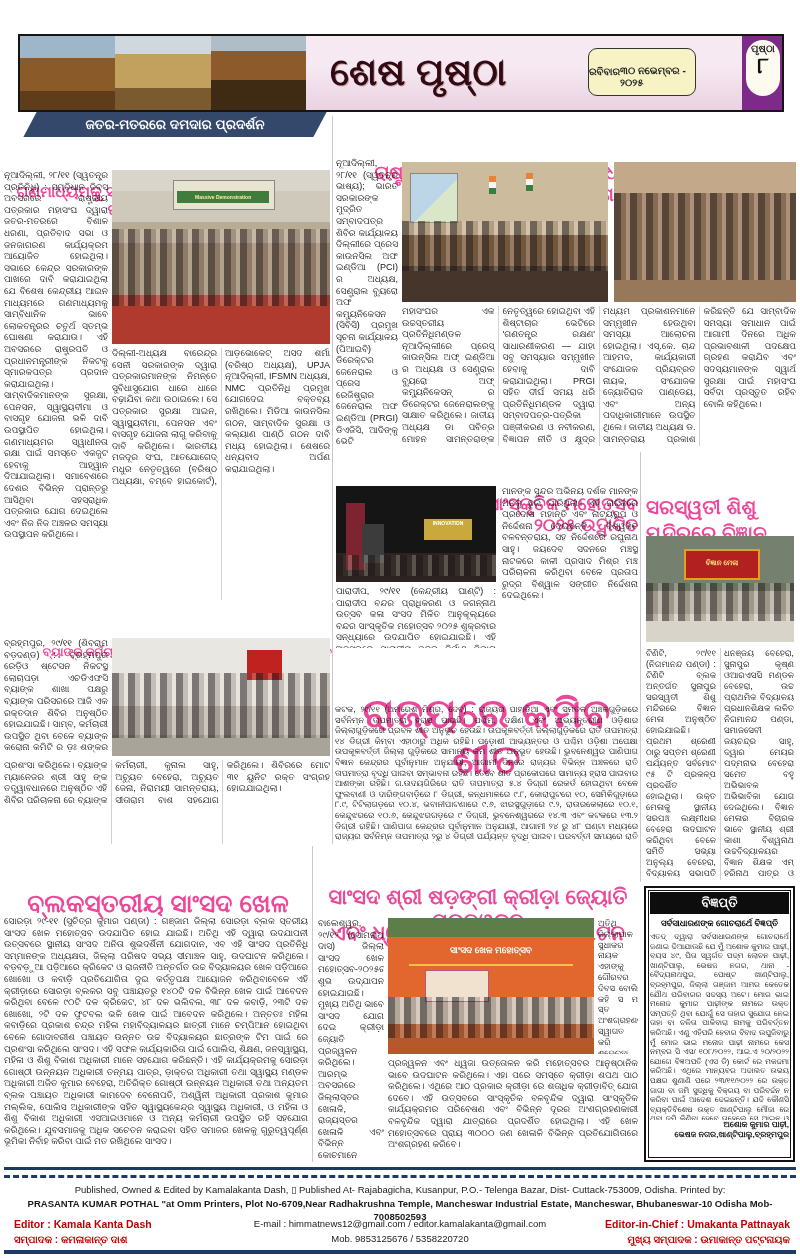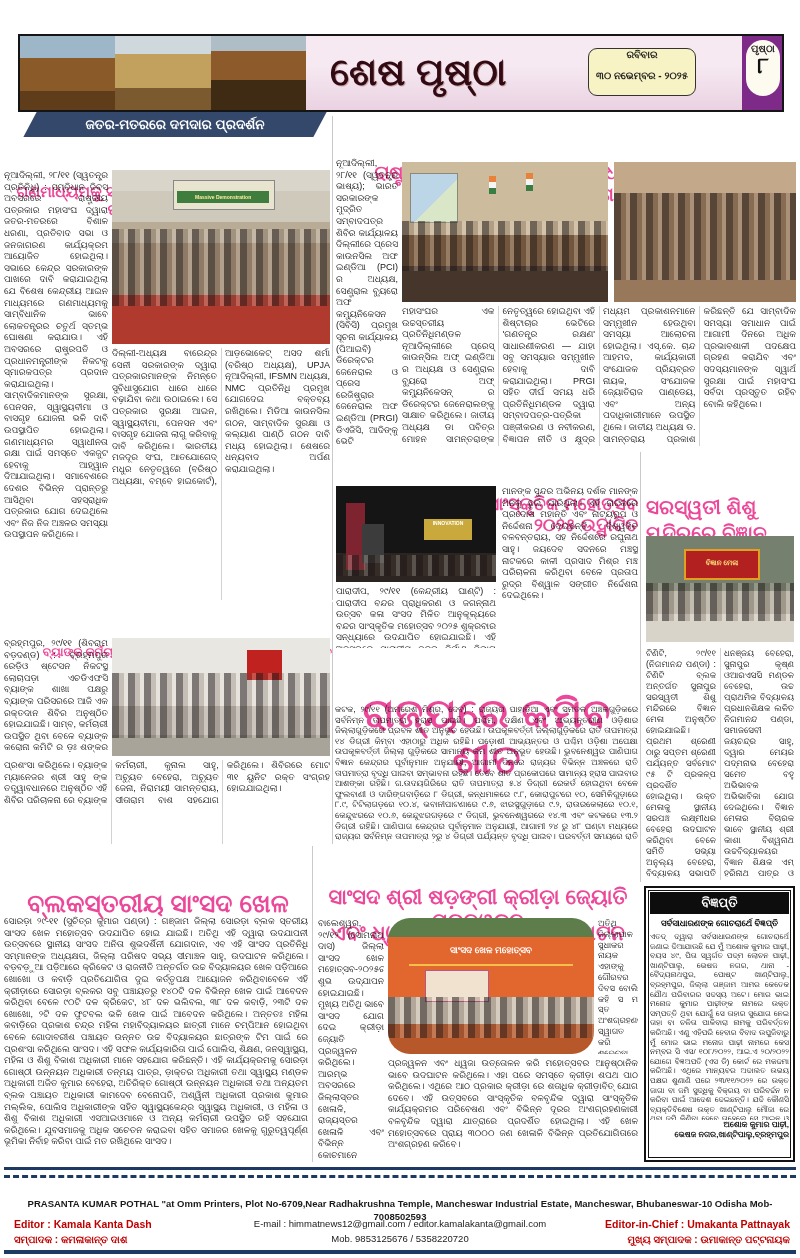--- a/index.html
+++ b/index.html
@@ -18,21 +18,21 @@
   #logo .lt{font-size:25px;font-weight:bold;color:#2a0d12;text-shadow:1px 1px 0 #b9a;}
   #logo .ls{margin-top:2px;background:#c8201a;color:#fff;font-size:5px;font-weight:bold;padding:1px 4px;letter-spacing:.5px;}
   #collage{width:286px;display:flex;}
   #collage div{flex:1;}
   .t1{background:linear-gradient(180deg,#9db6c8 0 30%,#8a5a28 30% 75%,#5f3c1a 75% 100%);}
   .t2{background:linear-gradient(180deg,#cfd8dc 0 25%,#c2a15e 25% 70%,#7c5a30 70% 100%);}
   .t3{background:linear-gradient(180deg,#aebdc6 0 20%,#8d5a2b 20% 60%,#3f2a14 60% 100%);}
   #titlezone{flex:1;background:linear-gradient(180deg,#f6e9f1 0 40%,#ead2e2 100%);position:relative;display:flex;align-items:center;}
   #ptitle{font-size:38px;font-weight:bold;color:#310a14;margin-left:24px;text-shadow:1px 1px 0 #caa;}
   #datebox{position:absolute;right:46px;top:12px;width:106px;height:46px;background:#f7f3c4;border:1px solid #333;
-           border-radius:9px;display:flex;flex-direction:column;align-items:center;justify-content:flex-start;z-index:2;}
+           border-radius:9px;display:flex;align-items:center;justify-content:space-between;z-index:2;}
   #datebox .d1{font-size:10px;font-weight:bold;color:#222;}
   #datebox .d2{font-size:10px;font-weight:bold;color:#222;margin-top:9px;}
   #purple{width:40px;background:#7d2a88;position:relative;}
   #pagebox{position:absolute;right:2px;top:4px;width:34px;height:56px;background:#fdfbef;border-radius:17px;
            display:flex;flex-direction:column;align-items:center;}
   #pagebox .pl{font-size:10px;font-weight:bold;color:#222;margin-top:3px;}
   #pagebox .pn{font-size:22px;font-weight:bold;color:#111;line-height:1;}
   
   #kicker{left:30px;top:112px;width:290px;height:25px;}
   #kicker .bg{position:absolute;inset:0;background:#33486b;transform:skewX(-28deg);}
@@ -138,38 +138,39 @@
 
   <div class="abs head" style="left:336px;top:648px;width:302px;height:52px;font-size:40px;text-align:center;letter-spacing:1px;">ରାଜ୍ୟରେ କମିବ ଶୀତ</div>
   <div class="txt abs" style="left:335px;top:704px;width:303px;height:139px;font-size:8.4px;line-height:10.6px;">କଟକ, ୨୯/୧୧ (ଅମରେଶ ମିଶ୍ର, ଦେବ) : ରାଜ୍ୟର ପାହାଡ଼ିଆ ଏବଂ ସମତଳ ଅଞ୍ଚଳଗୁଡ଼ିକରେ ସର୍ବନିମ୍ନ ତାପମାତ୍ରା ହ୍ରାସ ପାଇଛି। ପଶ୍ଚିମ, ଦକ୍ଷିଣ ଏବଂ ଆଭ୍ୟନ୍ତରୀଣ ଓଡ଼ିଶାର ଜିଲ୍ଲାଗୁଡ଼ିକରେ ପ୍ରବଳ ଶୀତ ଅନୁଭୂତ ହେଉଛି। ଉପକୂଳବର୍ତ୍ତୀ ଜିଲ୍ଲାଗୁଡ଼ିକରେ ରାତି ତାପମାତ୍ରା ୧୪ ଡିଗ୍ରୀ କିମ୍ବା ଏହାଠାରୁ ଅଧିକ ରହିଛି। ପଡ଼ୋଶୀ ଆଭ୍ୟନ୍ତର ଓ ପଶ୍ଚିମ ଓଡ଼ିଶା ଅପେକ୍ଷା ଉପକୂଳବର୍ତ୍ତୀ ଜିଲ୍ଲା ଗୁଡ଼ିକରେ ସାମାନ୍ୟ କମ ଶୀତ ଅନୁଭୂତ ହେଉଛି। ଭୁବନେଶ୍ୱର ପାଣିପାଗ ବିଜ୍ଞାନ କେନ୍ଦ୍ରର ପୂର୍ବାନୁମାନ ଅନୁଯାୟୀ, ଆଗାମୀ ଦିନରେ ରାଜ୍ୟର ବିଭିନ୍ନ ଅଞ୍ଚଳରେ ରାତି ତାପମାତ୍ରା ବୃଦ୍ଧି ପାଇବା ସମ୍ଭାବନା ରହିଛି। ତେବେ ଶୀତ ପ୍ରକୋପରେ ସାମାନ୍ୟ ହ୍ରାସ ପାଇବାର ଆଶଙ୍କା ରହିଛି। ଗ.ଉଦୟଗିରିରେ ରାତି ତାପମାତ୍ରା ୫.୪ ଡିଗ୍ରୀ ରେକର୍ଡ ହୋଇଥିବା ବେଳେ ଫୁଲବାଣୀ ଓ ଦାରିଙ୍ଗବାଡ଼ିରେ ୮ ଡିଗ୍ରୀ, କନ୍ଧମାଳରେ ୯.୮, କୋରାପୁଟରେ ୧୦, ସେମିଳିଗୁଡ଼ାରେ ୮.୯, ଟିଟିଲାଗଡ଼ରେ ୧୦.୪, ଭବାନୀପାଟଣାରେ ୯.୬, ଝାରସୁଗୁଡ଼ାରେ ୯.୨, ରାଉରକେଲାରେ ୧୦.୧, କେନ୍ଦୁଝରରେ ୧୦.୬, କେନ୍ଦୁଝରଗଡ଼ରେ ୯ ଡିଗ୍ରୀ, ଭୁବନେଶ୍ୱରରେ ୧୪.୩ ଏବଂ କଟକରେ ୧୩.୨ ଡିଗ୍ରୀ ରହିଛି। ପାଣିପାଗ କେନ୍ଦ୍ରର ପୂର୍ବାନୁମାନ ଅନୁଯାୟୀ, ଆଗାମୀ ୨୪ ରୁ ୪୮ ଘଣ୍ଟା ମଧ୍ୟରେ ରାଜ୍ୟର ସର୍ବନିମ୍ନ ତାପମାତ୍ରା ୨ରୁ ୪ ଡିଗ୍ରୀ ପର୍ଯ୍ୟନ୍ତ ବୃଦ୍ଧି ପାଇବ। ପରବର୍ତ୍ତୀ ସମୟରେ ରାତି ତାପମାତ୍ରାରେ ବିଶେଷ ପରିବର୍ତ୍ତନ ଆସିବାର ସମ୍ଭାବନା ନାହିଁ। କିନ୍ତୁ ଅଞ୍ଚଳରେ ଶୀତ ପ୍ରକୋପ କମିବ।</div>
 
   <div class="abs head" style="left:8px;top:847px;width:300px;height:30px;font-size:25px;text-align:center;">ବ୍ଲକସ୍ତରୀୟ ସାଂସଦ ଖେଳ</div>
   <div class="txt abs" style="left:4px;top:916px;width:304px;height:246px;">ସୋରଡ଼ା ୨୯-୧୧ (ସୁଚିତ୍ର କୁମାର ପଣ୍ଡା) : ଗଞ୍ଜାମ ଜିଲ୍ଲା ସୋରଡ଼ା ବ୍ଲକ ସ୍ତରୀୟ ସାଂସଦ ଖେଳ ମହୋତ୍ସବ ଉଦଯାପିତ ହୋଇ ଯାଇଛି। ଅତିଥି ଏହି ଦ୍ୱାରା ଉଦଯାପନୀ ଉତ୍ସବରେ ସ୍ଥାନୀୟ ସାଂସଦ ଅନିତା ଶୁଭଦର୍ଶିନୀ ଯୋଗଦାନ, ଏବ ଏହି ସାଂସଦ ପ୍ରତିନିଧି ସମ୍ମାନଙ୍କ ଅଧ୍ୟକ୍ଷତା, ଜିଲ୍ଲା ପରିଷଦ ସଭ୍ୟ ସୀମାଞ୍ଚଳ ସାହୁ, ଉଦଘାଟନ କରିଥିଲେ। ବଡ଼ବଡ଼ୁଆ ପଡ଼ିଆରେ କ୍ରିକେଟ ଓ ରାଜନୀତି ଅନ୍ତର୍ଗତ ଉଚ୍ଚ ବିଦ୍ୟାଳୟର ଖେଳ ପଡ଼ିଆରେ ଖୋଖୋ ଓ କବାଡ଼ି ପ୍ରତିଯୋଗିତା ଦୁଇ କର୍ତ୍ତୃପକ୍ଷ ଆୟୋଜନ କରିଥିବାବେଳେ ଏହି କ୍ରୀଡ଼ାରେ ସୋରଡ଼ା ବ୍ଲକର ସବୁ ପଞ୍ଚାୟତରୁ ୧୪୦ଟି ଦଳ ବିଭିନ୍ନ ଖେଳ ପାଇଁ ଆବେଦନ କରିଥିବା ବେଳେ ୯୦ଟି ଦଳ କ୍ରିକେଟ, ୪୮ ଦଳ ଭଲିବଲ, ୩୮ ଦଳ କବାଡ଼ି, ୨୩ଟି ଦଳ ଖୋଖୋ, ୨ଟି ଦଳ ଫୁଟବଲ ଭଳି ଖେଳ ପାଇଁ ଆବେଦନ କରିଥିଲେ। ଅନ୍ତତଃ ମହିଳା କବାଡ଼ିରେ ପ୍ରକାଶ ଚନ୍ଦ୍ର ମହିଳା ମହାବିଦ୍ୟାଳୟର ଛାତ୍ରୀ ମାନେ ଚମ୍ପିଆନ ହୋଇଥିବା ବେଳେ ଗୋଦାବରୀଶ ପଞ୍ଚାୟତ ଉନ୍ନତ ଉଚ୍ଚ ବିଦ୍ୟାଳୟର ଛାତ୍ରଙ୍କ ଟିମ ପାଇଁ ରେ ପ୍ରଶଂସା କରିଥିଲେ ସାଂସଦ। ଏହି ସଫଳ କାର୍ଯ୍ୟକାରିତା ପାଇଁ ପୋଲିସ, ଶିକ୍ଷଣ, ଜନସ୍ୱାସ୍ଥ୍ୟ, ମହିଳା ଓ ଶିଶୁ ବିକାଶ ଅଧିକାରୀ ମାନେ ସହଯୋଗ କରିଛନ୍ତି। ଏହି କାର୍ଯ୍ୟକ୍ରମକୁ ସୋରଡ଼ା ଗୋଷ୍ଠୀ ଉନ୍ନୟନ ଅଧିକାରୀ ତନ୍ମୟ ପାତ୍ର, ଡ଼ାକ୍ତର ଅଧିକାରୀ ତଥା ସ୍ୱାସ୍ଥ୍ୟ ମଣ୍ଡଳ ଅଧିକାରୀ ଅଜିତ କୁମାର ବେହେରା, ଅତିରିକ୍ତ ଗୋଷ୍ଠୀ ଉନ୍ନୟନ ଅଧିକାରୀ ତଥା ଅନ୍ୟତମ ବ୍ଲକ ପଞ୍ଚାୟତ ଅଧିକାରୀ କାମଦେବ ବେନୋପତି, ଅଶ୍ୱିନୀ ଅଧିକାରୀ ପ୍ରକାଶ କୁମାର ମଲ୍ଲିକ, ପୋଲିସ ଅଧିକାରୀଙ୍କ ସହିତ ସ୍ୱାସ୍ଥ୍ୟକେନ୍ଦ୍ର ସ୍ୱାସ୍ଥ୍ୟ ଅଧିକାରୀ, ଓ ମହିଳା ଓ ଶିଶୁ ବିକାଶ ଅଧିକାରୀ ଏସଆଇଓମାନେ ଓ ଅନ୍ୟ କର୍ମଚାରୀ ଉପସ୍ଥିତ ରହି ସହଯୋଗ କରିଥିଲେ। ଯୁବସମାଜକୁ ଅଧିକ ସଚେତନ କରାଇବା ସହିତ ସମାଜର ଖେଳକୁ ଗୁରୁତ୍ୱପୂର୍ଣ୍ଣ ଭୂମିକା ନିର୍ବାହ କରିବା ପାଇଁ ମତ ରଖିଥିଲେ ସାଂସଦ।</div>
 
   <div class="abs head" style="left:316px;top:843px;width:324px;height:32px;font-size:21px;text-align:center;">ସାଂସଦ ଶ୍ରୀ ଷଡ଼ଙ୍ଗୀ କ୍ରୀଡ଼ା ଜ୍ୟୋତି ପ୍ରଜ୍ୱଳନ</div>
   <div class="abs head" style="left:316px;top:879px;width:324px;height:32px;font-size:21px;text-align:center;">ଏବଂ ଧ୍ୱଜା ଉତ୍ତୋଳନ କରି ଉଦ୍ଘାଟନ କଲେ</div>
   <div class="txt abs" style="left:318px;top:918px;width:66px;height:242px;">ବାଲେଶ୍ୱର, ୨୯/୧୨ (ସୋମନାଥ ଦାସ) ଜିଲ୍ଲା ସାଂସଦ ଖେଳ ମହୋତ୍ସବ-୨୦୨୫ର ଶୁଭ ଉଦ୍ଯାପନ ହୋଇଯାଇଛି। ମୁଖ୍ୟ ଅତିଥି ଭାବେ ସାଂସଦ ଯୋଗ ଦେଇ କ୍ରୀଡ଼ା ଜ୍ୟୋତି ପ୍ରଜ୍ୱଳନ କରିଥିଲେ। ଆରମ୍ଭ ଅବସରରେ ଜିଲ୍ଲାସ୍ତର ଖେଳାଳି, ରାଜ୍ୟସ୍ତର ଖେଳାଳି ଏବଂ ବିଭିନ୍ନ କୋଚମାନେ ଉପସ୍ଥିତ ଥିଲେ। ସାଂସଦ ଶ୍ରୀ ଷଡ଼ଙ୍ଗୀ କ୍ରୀଡ଼ା ଜ୍ୟୋତି ସହ କ୍ରୀଡ଼ା ଶପଥ ପାଠ କରାଇଥିଲେ।</div>
-  <div class="ph" style="left:388px;top:918px;width:206px;height:136px;background:linear-gradient(180deg,#5d7d4a 0 14%,#e2672e 14% 58%,#d0c7b8 58% 78%,#b7582a 78% 100%);border-radius:22px;">
+  <div class="ph" style="left:388px;top:918px;width:206px;height:136px;background:linear-gradient(180deg,#5d7d4a 0 14%,#e2672e 14% 58%,#d0c7b8 58% 78%,#b7582a 78% 100%);">
     <div style="position:absolute;left:10%;top:14%;width:80%;height:20%;background:#e2672e;color:#fff;font-size:9px;font-weight:bold;text-align:center;line-height:27px;overflow:hidden;border-bottom:2px solid #f4c04a;">ସାଂସଦ ଖେଳ ମହୋତ୍ସବ</div>
     <div style="position:absolute;left:18%;top:38%;width:30%;height:22%;background:#f0e2cf;border:1px solid #b58;"></div>
     <div class="people" style="top:58%;height:30%;"></div>
   </div>
   <div class="txt abs" style="left:598px;top:918px;width:40px;height:136px;font-size:8.4px;line-height:10.8px;">ଅତିଥି ଜିଲ୍ଲାପାଳ ସୁଧାକର ନାୟକ ଏହାଙ୍କୁ ଗୌରବର ଦିବସ ବୋଲି କହି ସ ମ ସ୍ତ ଅଂଶଗ୍ରହଣକାରୀଙ୍କୁ ସ୍ୱାଗତ କରି ଶୁଭେଚ୍ଛା ଜଣାଇଥିଲେ। ସେ ଜିଲ୍ଲା ପ୍ରଶାସନ ପକ୍ଷରୁ ସାଂସଦଙ୍କୁ ଧନ୍ୟବାଦ ଜ୍ଞାପନ କରିବା ସହିତ ସମସ୍ତ ଅଂଶଗ୍ରହଣକାରୀ କୃତଜ୍ଞତା ଜ୍ଞାପନ କରିଛନ୍ତି।</div>
   <div class="txt abs" style="left:388px;top:1058px;width:250px;height:102px;">ପ୍ରଜ୍ୱଳନ ଏବଂ ଧ୍ୱଜା ଉତ୍ତୋଳନ କରି ମହୋତ୍ସବର ଆନୁଷ୍ଠାନିକ ଭାବେ ଉଦଘାଟନ କରିଥିଲେ। ଏହା ପରେ ସମସ୍ତେ କ୍ରୀଡ଼ା ଶପଥ ପାଠ କରିଥିଲେ। ଏଥିରେ ଆଠ ପ୍ରକାର କ୍ରୀଡ଼ା ରେ ଶତାଧିକ କ୍ରୀଡ଼ାବିତ୍ ଯୋଗ ଦେବେ। ଏହି ଉତ୍ସବରେ ସାଂସ୍କୃତିକ ବଳବୃନ୍ଦିକ ଦ୍ୱାରା ସାଂସ୍କୃତିକ କାର୍ଯ୍ୟକ୍ରମର ପରିବେଷଣ ଏବଂ ବିଭିନ୍ନ ଦୂରର ଅଂଶଗ୍ରହଣକାରୀ ବଳବୃନ୍ଦିକ ଦ୍ୱାରା ଯାତ୍ରାରେ ପ୍ରଦର୍ଶିତ ହୋଇଥିଲା। ଏହି ଖେଳ ମହୋତ୍ସବରେ ପ୍ରାୟ ୩୦୦୦ ଜଣ ଖେଳାଳି ବିଭିନ୍ନ ପ୍ରତିଯୋଗିତାରେ ଅଂଶଗ୍ରହଣ କରିବେ।</div>
 
   <div id="noticebox" class="abs">
     <div id="noticetitle">ବିଜ୍ଞପ୍ତି</div>
     <div id="noticesub">ସର୍ବସାଧାରଣଙ୍କ ଗୋଚରାର୍ଥେ ବିଜ୍ଞପ୍ତି</div>
     <div id="noticebody">ଏତଦ୍ ଦ୍ୱାରା ସର୍ବସାଧାରଣଙ୍କ ଗୋଚରାର୍ଥେ ଜଣାଇ ଦିଆଯାଉଛି ଯେ ମୁଁ ଅଶୋକ କୁମାର ପାଢ଼ୀ, ବୟସ ୪୯, ପିତା ସ୍ୱର୍ଗତ ପଦ୍ମ ଲୋଚନ ପାଢ଼ୀ, ଖାଣ୍ଟିପାଲୁ, ଭେଷଜ ନଗର, ଥାନା - ବୈଦ୍ୟନାଥପୁର, ପୋଷ୍ଟ ଖାଣ୍ଟିପାଲୁ, ବ୍ରହ୍ମପୁର, ଜିଲ୍ଲା ଗଞ୍ଜାମ ଆମର କେତେକ ଯୌଥ ପରିବାରର ସଦସ୍ୟ ଅଟେ। ମୋର ଭାଇ ମନୋଜ କୁମାର ପାଢ଼ୀଙ୍କ ନାମରେ ଉକ୍ତ ସମ୍ପତ୍ତି ଥିବା ଯୋଗୁଁ ସେ ତାହାର ସୁଯୋଗ ନେଇ ତାହା ବା ଚଳିତା ପାଳିବାରା ନାମକୁ ପରିବର୍ତ୍ତନ କରିଅଛି। ଏଣୁ ଏହିପରି ହେବାର ବିବାଦ ଉପୁଜିବାରୁ ମୁଁ ମୋର ଭାଇ ମନୋଜ ପାଢ଼ୀ ନାମରେ କେସ ନମ୍ବର ସି ଏସ/ ୧୦୮/୨୦୨୨, ଆଇ.ଏ ୨୦/୨୦୨୨ ଯୋଗେ ବିଜ୍ଞଅପତି (ଏସ ଡି) କୋର୍ଟ ରେ ମକଦ୍ଦମା କରିଅଛି। ଏଥିରେ ମାନ୍ୟବର ଅଦାଲତ ଉଭୟ ପକ୍ଷର ଶୁଣାଣି ପରେ ୨୩/୧୧/୨୦୨୨ ରେ ଉକ୍ତ ଜାଗା ବା ଜମି ସୁଦ୍ଧିକୁ ବିକ୍ରୟ ବା ପରିବର୍ଦ୍ଦନ ନ କରିବା ପାଇଁ ଆଦେଶ ଦେଇଛନ୍ତି। ଯଦି କୌଣସି ବ୍ୟକ୍ତିବିଶେଷ ଉକ୍ତ ଖାଣ୍ଟିପାଲୁ ମୌଜା ରେ ଥିବା ଜମି କିଣିବା ହେବେ ତାହେଲେ ସେ ଆଇନ ଓ ସଂକ୍ରାନ୍ତୀୟ ହୋଇ ଦଣ୍ଡିତ ହେବେ। ସର୍ବସାଧାରଣଙ୍କ ଜ୍ଞାତରେ ଆଣିବା ପାଇଁ ଦୈନିକ ଖବର କାଗଜରେ ପ୍ରକାଶ କରାଗଲା।</div>
     <div class="sig">ଅଶୋକ କୁମାର ପାଢ଼ୀ,</div>
     <div class="sig">ଭେଷଜ ନଗର,ଖାଣ୍ଟିପାଲୁ,ବ୍ରହ୍ମପୁର</div>
   </div>
 
   <div class="abs navybar" style="left:4px;top:1167px;width:792px;height:3px;"></div>
   <div class="abs dash" style="left:4px;top:1175px;width:792px;height:0;"></div>
+  <div class="abs ftext" style="left:30px;top:1184px;width:740px;">Published, Owned &amp; Edited by Kamalakanta Dash, ▯ Published At- Rajabagicha, Kusanpur, P.O.- Telenga Bazar, Dist- Cuttack-753009, Odisha. Printed by:</div>
   <div class="abs ftext" style="left:10px;top:1198px;width:780px;font-weight:bold;">PRASANTA KUMAR POTHAL "at Omm Printers, Plot No-6709,Near Radhakrushna Temple, Mancheswar Industrial Estate, Mancheswar, Bhubaneswar-10 Odisha Mob-7008502593</div>
   <div class="abs red" style="left:14px;top:1218px;width:230px;font-size:10.5px;">Editor : Kamala Kanta Dash</div>
   <div class="abs red" style="left:14px;top:1234px;width:230px;font-size:10px;">ସମ୍ପାଦକ : କମଳାକାନ୍ତ ଦାଶ</div>
   <div class="abs ftext" style="left:250px;top:1218px;width:300px;">E-mail : himmatnews12@gmail.com / editor.kamalakanta@gmail.com</div>
   <div class="abs ftext" style="left:250px;top:1233px;width:300px;">Mob. 9853125676 / 5358220720</div>
   <div class="abs red" style="left:556px;top:1218px;width:234px;font-size:10.5px;text-align:right;">Editor-in-Chief : Umakanta Pattnayak</div>
   <div class="abs red" style="left:556px;top:1234px;width:234px;font-size:10px;text-align:right;">ମୁଖ୍ୟ ସମ୍ପାଦକ : ଉମାକାନ୍ତ ପଟ୍ଟନାୟକ</div>
   <div class="abs navybar" style="left:4px;top:1250px;width:792px;height:4px;"></div>
 
 </div>

